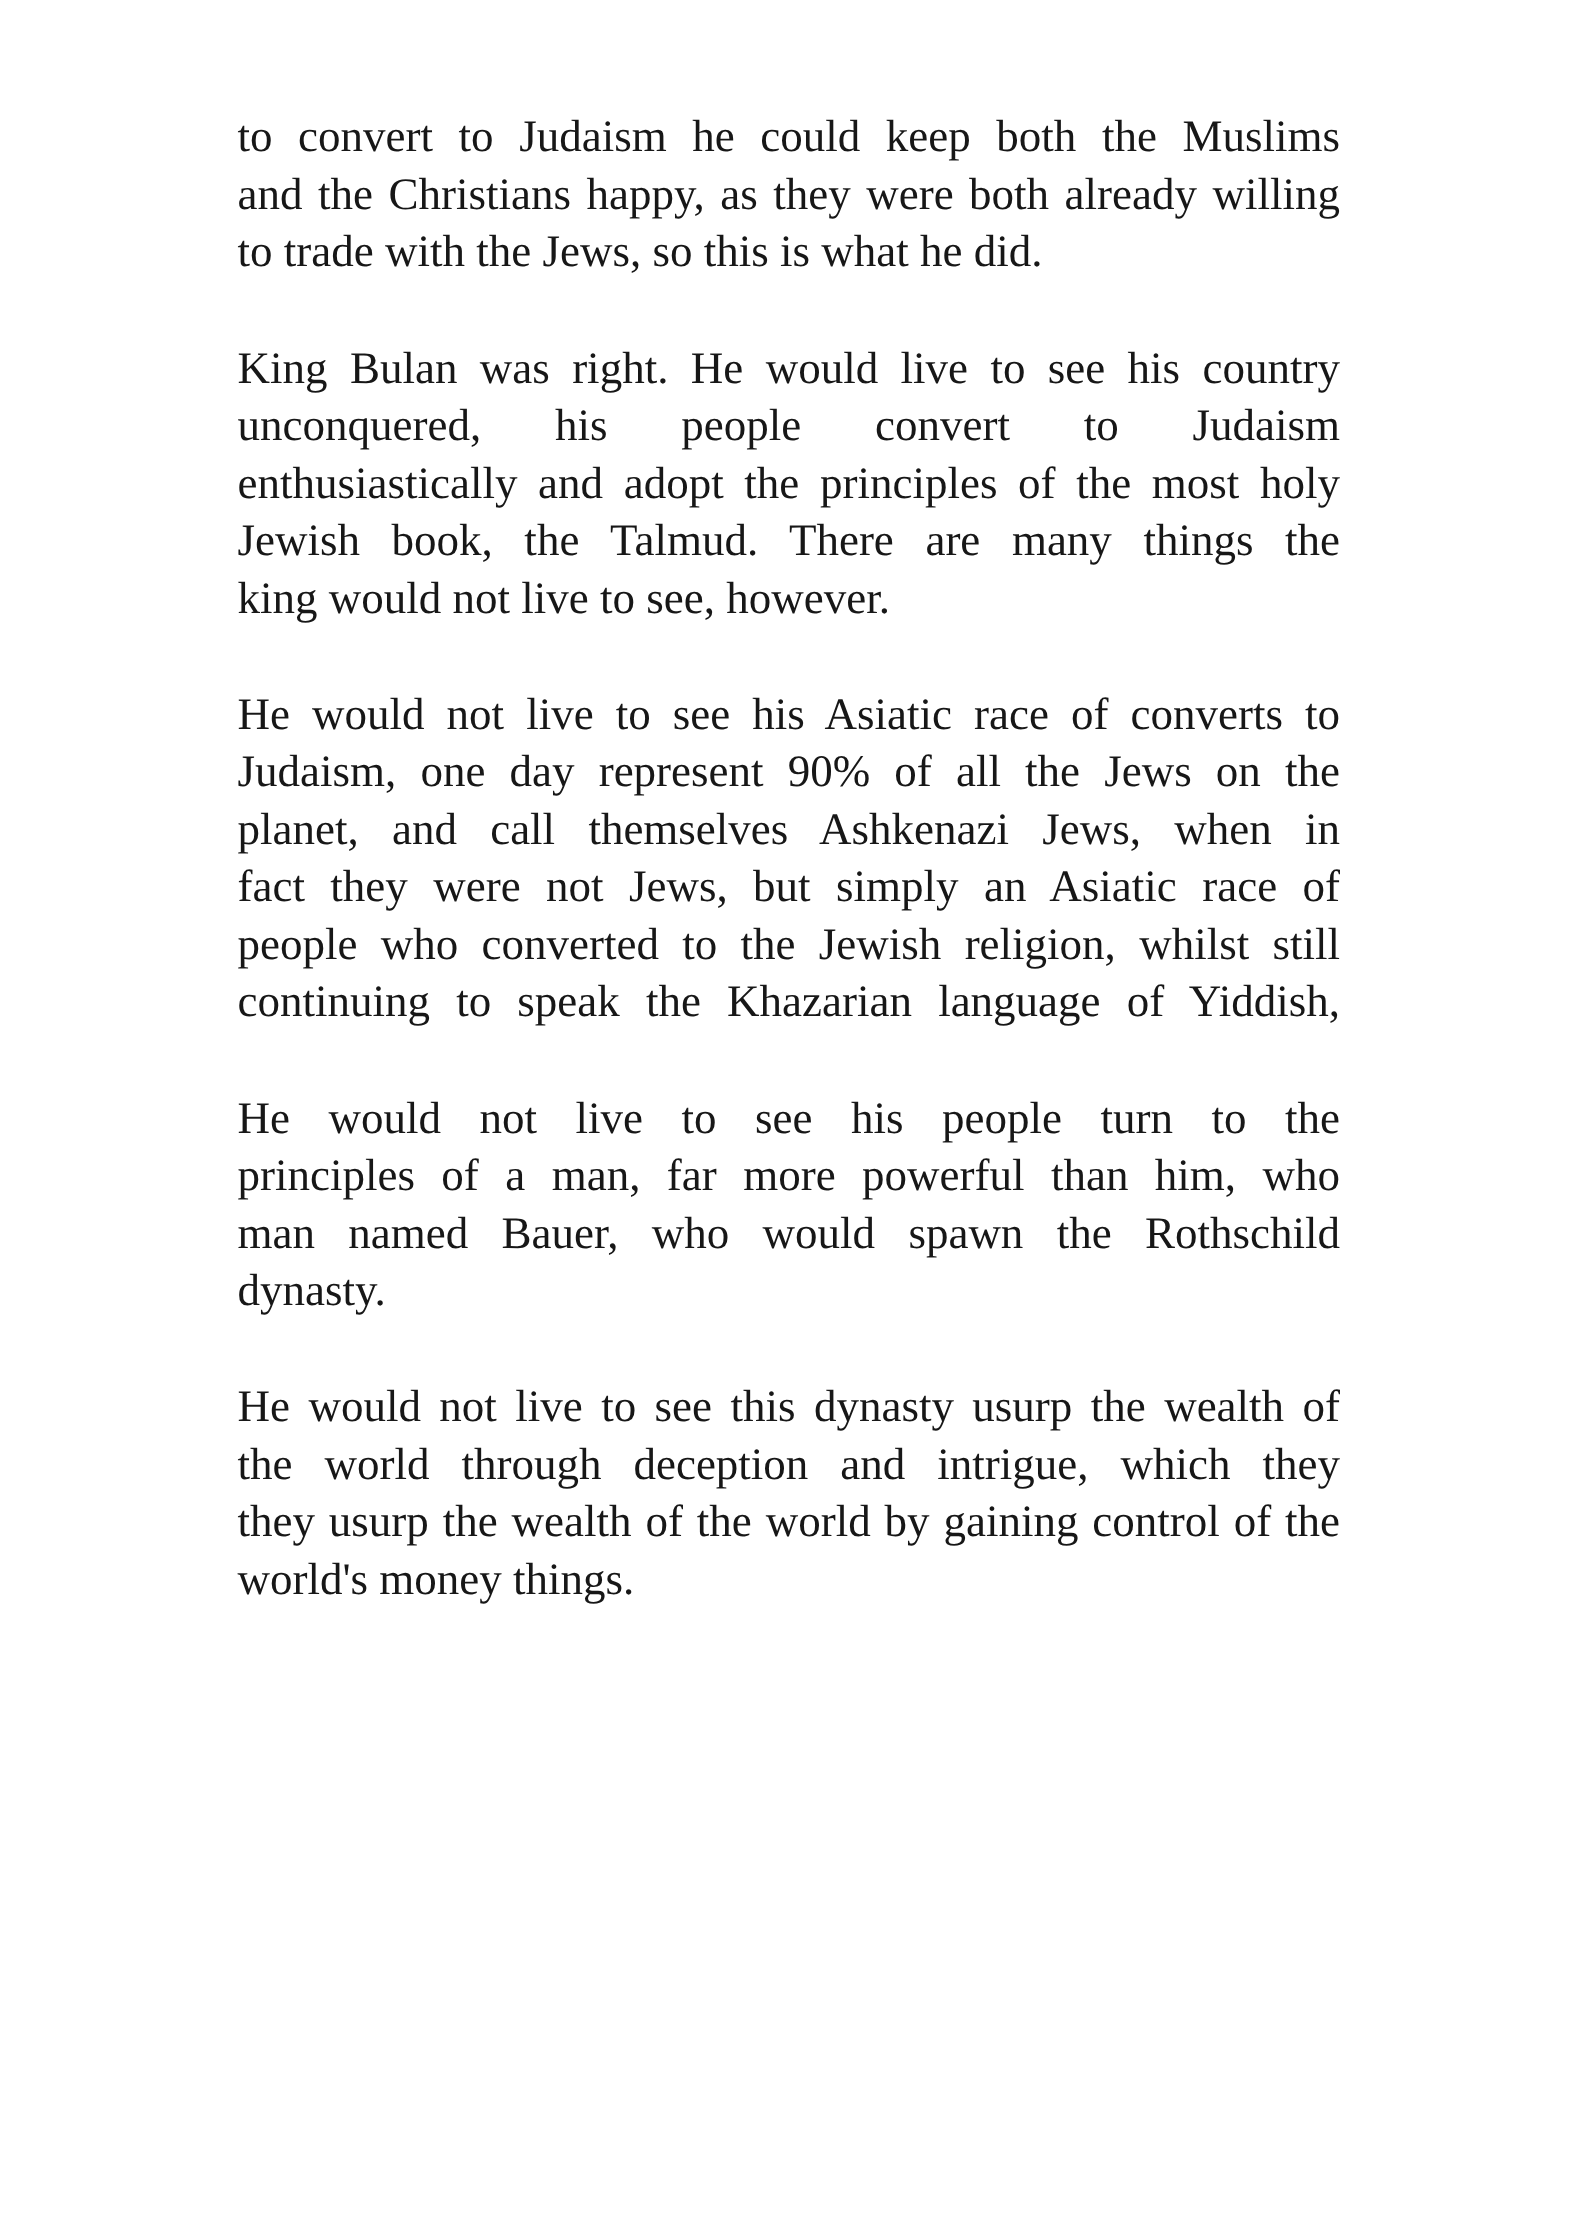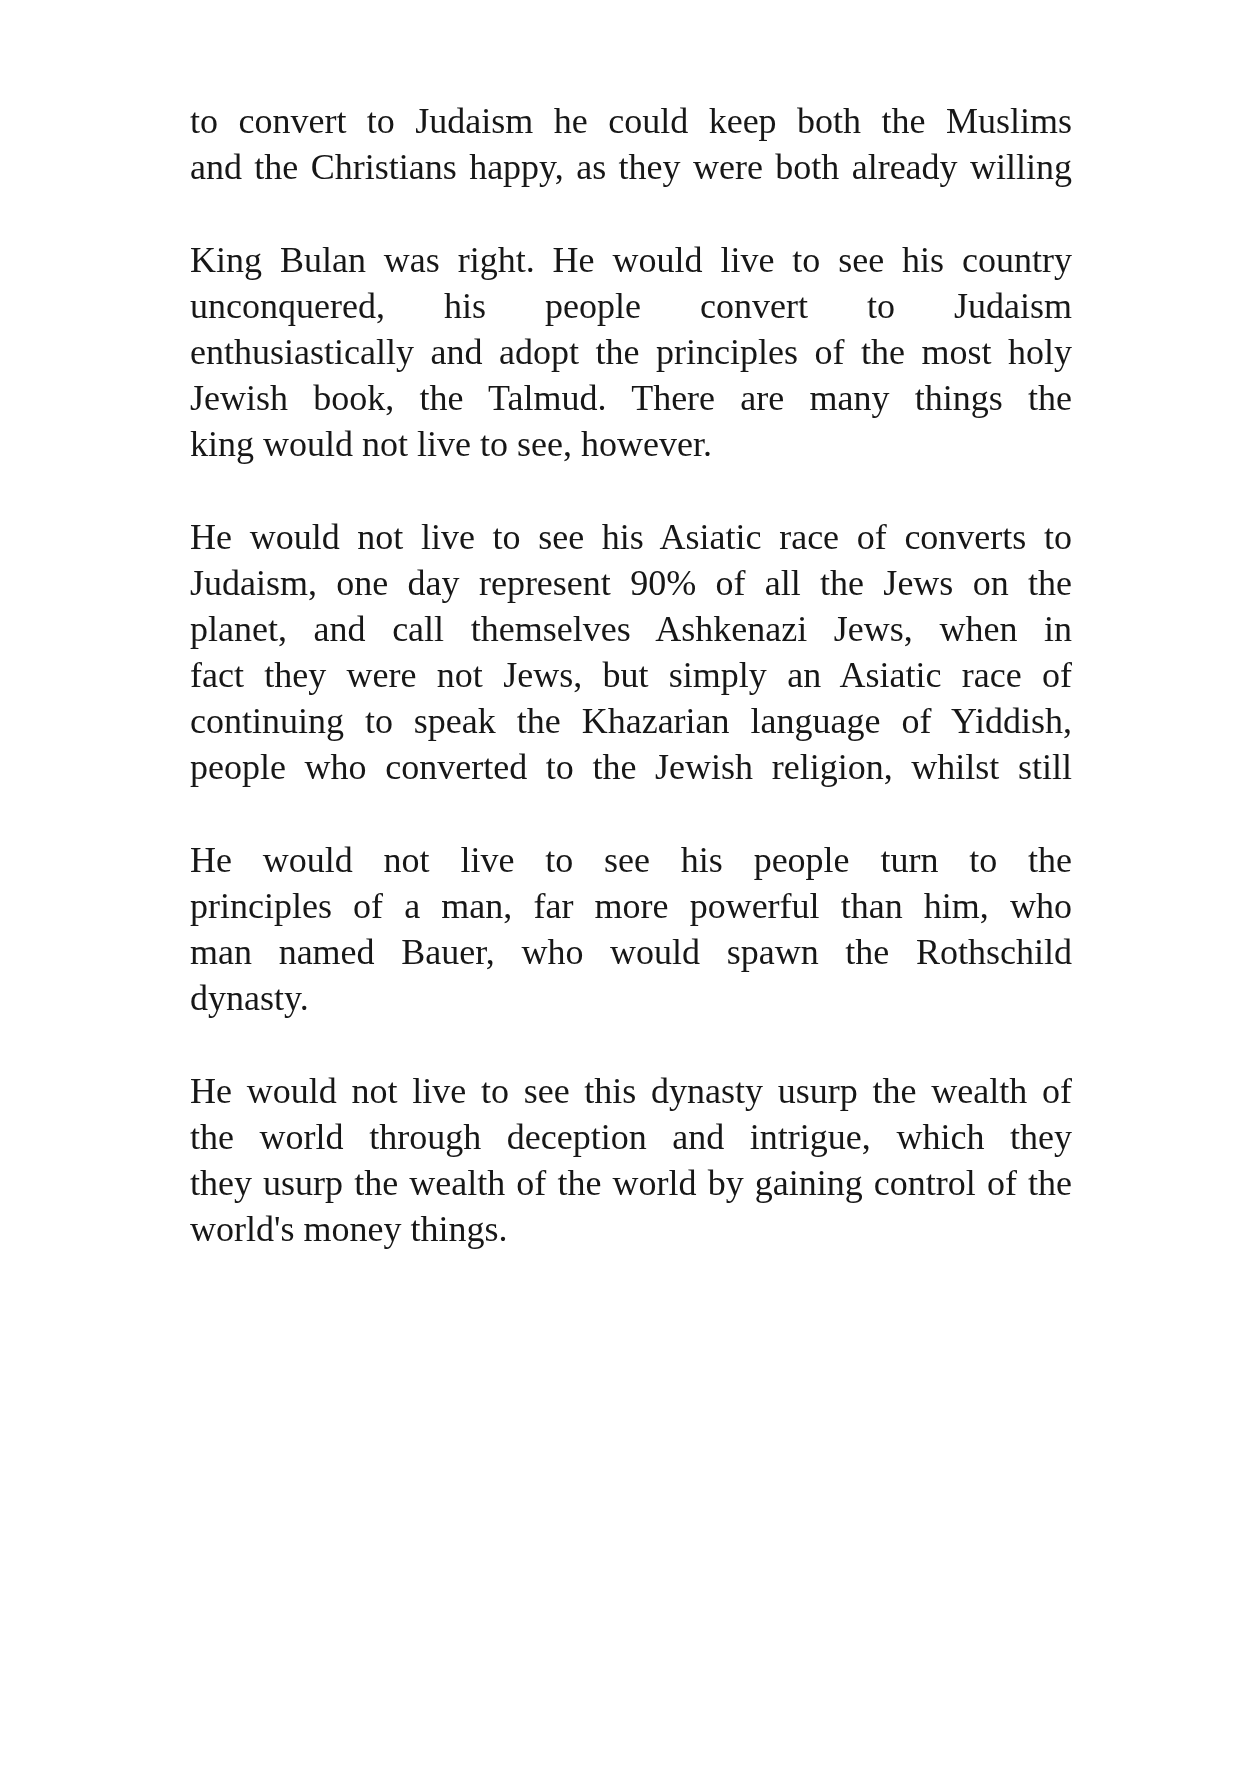--- a/index.html
+++ b/index.html
@@ -19,57 +19,58 @@
     position: absolute;
     left: 190px;
     top: 86px;
     width: 882px;
     color: #171717;
     font-size: 36px;
     line-height: 46px;
     font-weight: 400;
   }
   .para {
-    margin: 12px 0 47px 0;
+    margin: 0 0 47px 0;
     padding: 0;
   }
   .line {
     text-align: justify;
     text-align-last: justify;
   }
   .line.last {
     text-align-last: left;
   }
 </style>
 </head>
 <body>
 
 <div class="page">
   <div class="text-block">
 
     <div class="para">
       <div class="line">to convert to Judaism he could keep both the Muslims</div>
       <div class="line">and the Christians happy, as they were both already willing</div>
+      <div class="line last">to trade with the Jews, so this is what he did.</div>
     </div>
 
     <div class="para">
       <div class="line">King Bulan was right. He would live to see his country</div>
       <div class="line">unconquered, his people convert to Judaism</div>
       <div class="line">enthusiastically and adopt the principles of the most holy</div>
       <div class="line">Jewish book, the Talmud. There are many things the</div>
       <div class="line last">king would not live to see, however.</div>
     </div>
 
     <div class="para">
       <div class="line">He would not live to see his Asiatic race of converts to</div>
       <div class="line">Judaism, one day represent 90% of all the Jews on the</div>
       <div class="line">planet, and call themselves Ashkenazi Jews, when in</div>
       <div class="line">fact they were not Jews, but simply an Asiatic race of</div>
+      <div class="line">people who converted to the Jewish religion, whilst still</div>
       <div class="line">continuing to speak the Khazarian language of Yiddish,</div>
-      <div class="line">people who converted to the Jewish religion, whilst still</div>
     </div>
 
     <div class="para">
       <div class="line">He would not live to see his people turn to the</div>
       <div class="line">principles of a man, far more powerful than him, who</div>
       <div class="line">man named Bauer, who would spawn the Rothschild</div>
       <div class="line last">dynasty.</div>
     </div>
 
     <div class="para">

